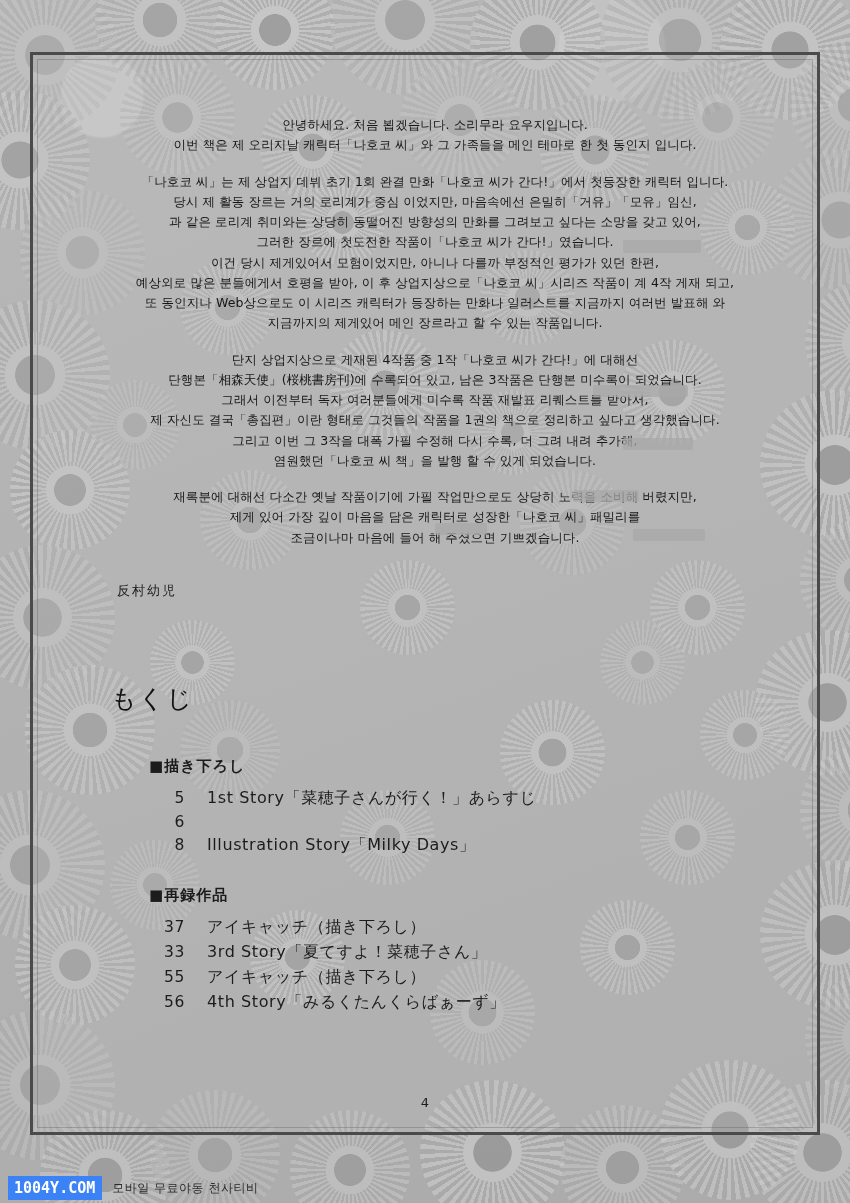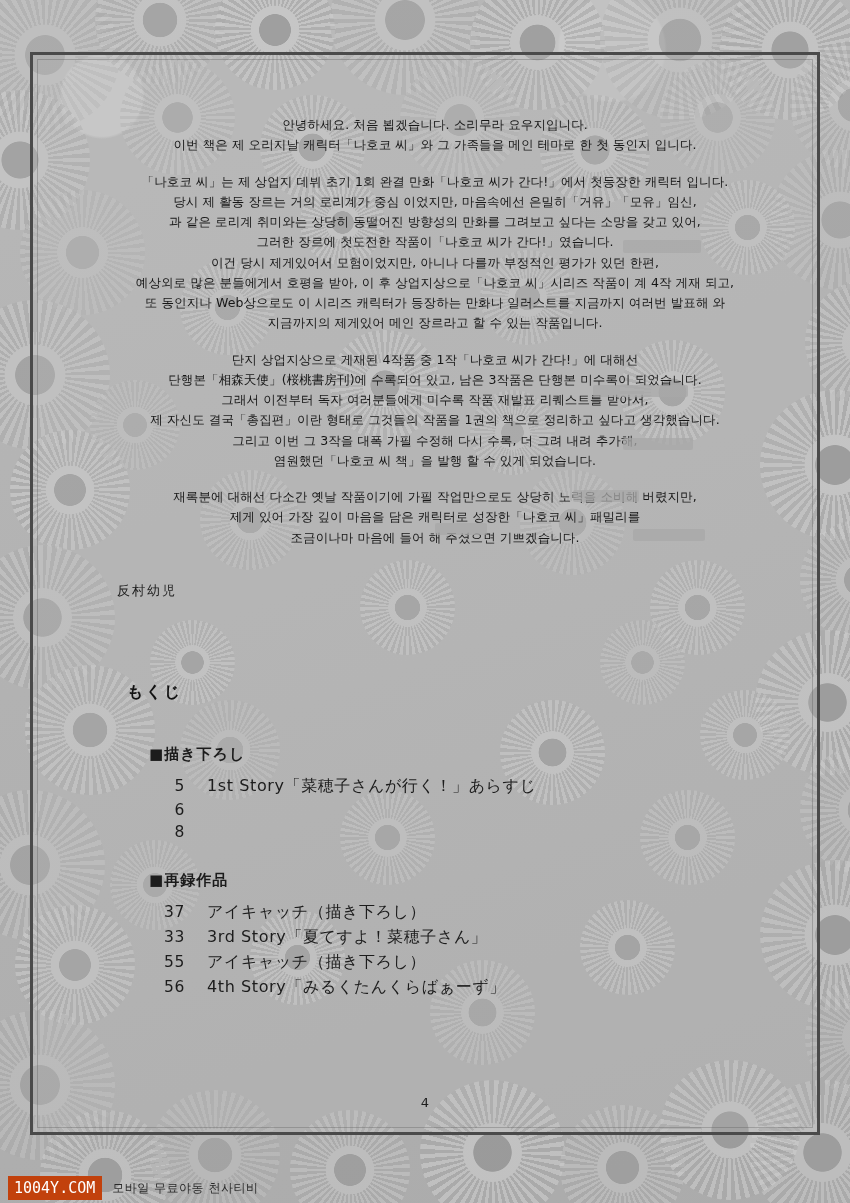--- a/index.html
+++ b/index.html
@@ -86,21 +86,21 @@
     text-align:center;
   }
   .sign{
     font-size:13px;
     margin:34px 0 0 6px;
     letter-spacing:2px;
   }
   
   .toc-wrap{margin-top:82px;}
   h2.toc-title{
-    font-size:16px;font-weight:bold;letter-spacing:2px;margin:0 0 42px 16px;color:#111;
+    font-size:25px;font-weight:normal;letter-spacing:2px;margin:0 0 42px 0;color:#111;
   }
   .toc-section{
     font-size:15px;font-weight:bold;margin:0 0 12px 38px;letter-spacing:1px;
   }
   .toc-list{list-style:none;margin:0 0 30px 0;padding:0;}
   .toc-row{
     display:flex;
     align-items:baseline;
     margin:0 0 4px 0;
     font-size:16px;
@@ -122,22 +122,22 @@
     color:#1e1e1e;
   }
   
   #footer{
     position:absolute;
     left:0;bottom:0;width:850px;height:30px;
     display:flex;align-items:center;
     z-index:20;
   }
   .wm-logo{
-    background:#c2410c;color:#fff;
-    font-size:15px;font-weight:normal;
+    background:#3b82f6;color:#fff;
+    font-size:15px;font-weight:bold;
     padding:3px 7px 3px 6px;
     letter-spacing:0px;
     margin-left:8px;
     font-family:"DejaVu Sans Mono","Liberation Mono",monospace;
   }
   .wm-text{
     margin-left:10px;font-size:12px;color:#2a2a2a;letter-spacing:.5px;
   }
   
   .smudge{
@@ -247,20 +247,21 @@
       <ul class="toc-list">
         <li class="toc-row">
           <span class="toc-page">5</span>
           <span class="toc-label">1st Story「菜穂子さんが行く！」あらすじ</span>
         </li>
         <li class="toc-row">
           <span class="toc-page">6</span>
         </li>
         <li class="toc-row">
           <span class="toc-page">8</span>
+          <span class="toc-label">Illustration Story「Milky Days」</span>
         </li>
       </ul>
 
       <div class="toc-section">■再録作品</div>
       <ul class="toc-list">
         <li class="toc-row">
           <span class="toc-page">37</span>
           <span class="toc-label">アイキャッチ（描き下ろし）</span>
         </li>
         <li class="toc-row">

